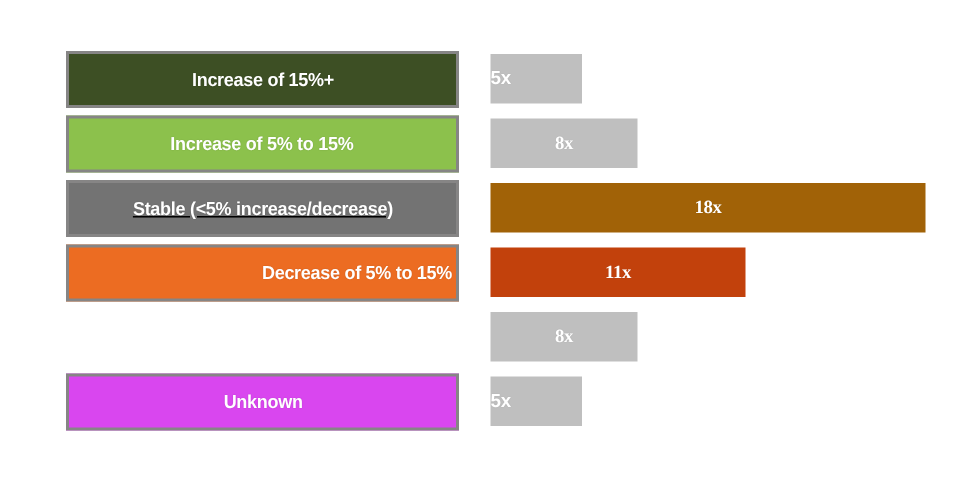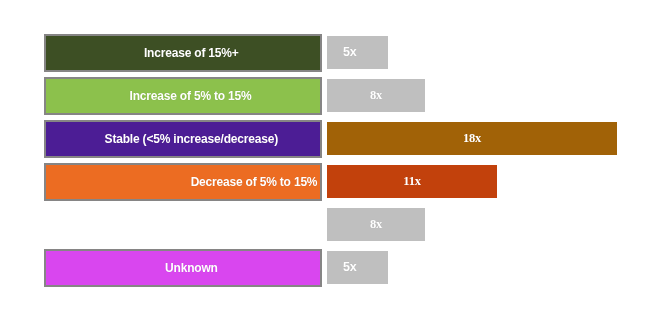--- a/index.html
+++ b/index.html
@@ -31,21 +31,20 @@
     left: 44px;
     top: 0;
     width: 258px;
     height: 34px;
     border: 2px solid #868585;
     box-sizing: content-box;
     display: flex;
     align-items: center;
     justify-content: center;
     box-shadow: 0 0 0 1px rgba(255,255,255,0.55);
-    padding-left: 16px;
   }
   .category-label {
     color: #ffffff;
     font-size: 12.5px;
     font-weight: bold;
     letter-spacing: -0.2px;
     text-align: center;
     line-height: 1;
     white-space: nowrap;
     transform: scaleX(0.96);
@@ -67,21 +66,20 @@
     line-height: 1;
     white-space: nowrap;
     letter-spacing: -0.2px;
     text-shadow: 0 0 1px rgba(0,0,0,0.10);
     width: 100%;
     text-align: center;
   }
   
   .value-bar.narrow .value-label {
     text-align: left;
-    padding-left: 16px;
     box-sizing: border-box;
   }
   .value-bar.medium .value-label {
     text-align: center;
     font-family: Liberation Serif, serif;
   }
 </style>
 </head>
 <body>
 
@@ -96,21 +94,21 @@
     </div>
     <div class="chart-row" style="top: 77px;">
       <div class="category-box" style="background: rgb(140, 193, 76); justify-content: center;">
         <span class="category-label">Increase of 5% to 15%</span>
       </div>
       <div class="value-bar medium" style="width: 98px; background: rgb(191, 191, 191);">
         <span class="value-label">8x</span>
       </div>
     </div>
     <div class="chart-row" style="top: 120px;">
-      <div class="category-box" style="background: #4c1d95;">
+      <div class="category-box" style="background: #737373; text-decoration: underline;">
         <span class="category-label">Stable (&lt;5% increase/decrease)</span>
       </div>
       <div class="value-bar medium" style="width: 290px; background: #a16207;">
         <span class="value-label">18x</span>
       </div>
     </div>
     <div class="chart-row" style="top: 163px;">
       <div class="category-box" style="background: rgb(236, 108, 34); justify-content: flex-end;">
         <span class="category-label">Decrease of 5% to 15%</span>
       </div>

